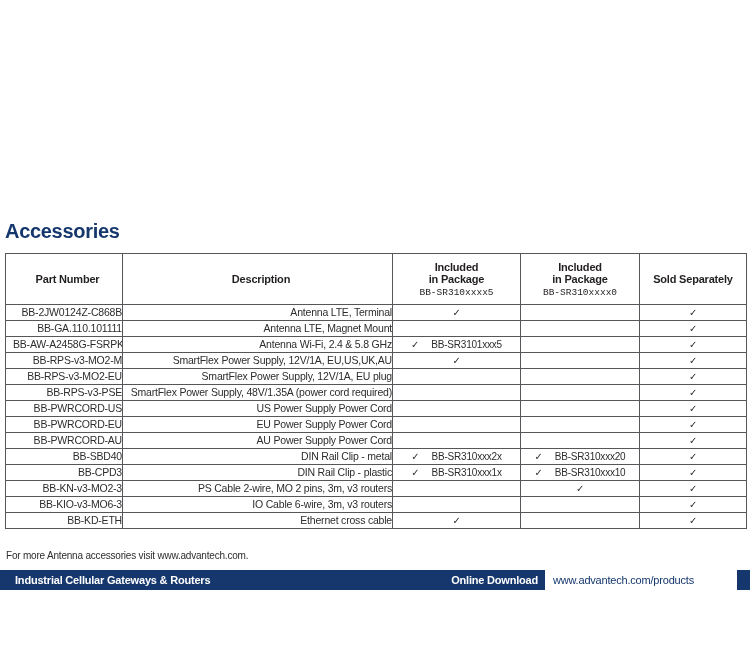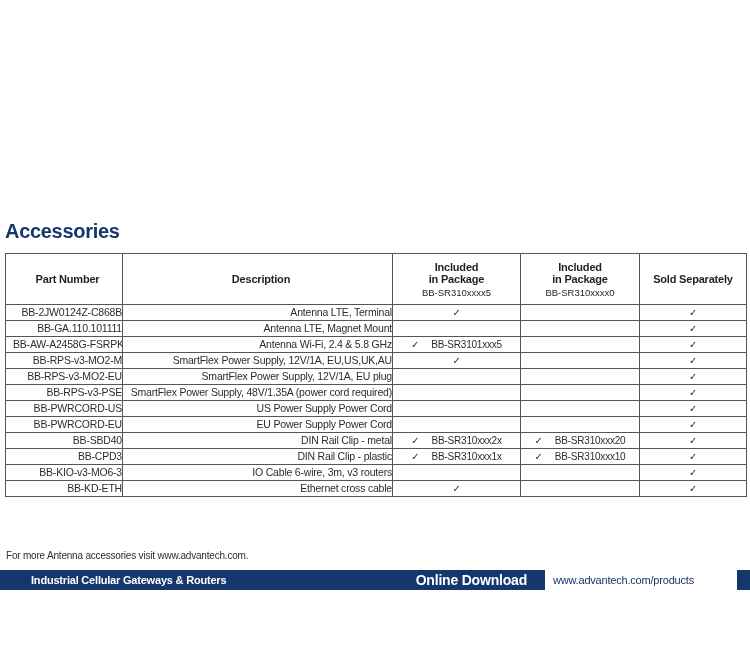--- a/index.html
+++ b/index.html
@@ -19,21 +19,21 @@
   }
   .acc-table th, .acc-table td {
     border:1px solid #55565a;
     overflow:hidden; white-space:nowrap;
   }
   .acc-table thead th {
     height:51px; font-size:11px; font-weight:bold; color:#231f20;
     vertical-align:middle; text-align:center; letter-spacing:-0.2px;
   }
   .acc-table thead th.left { text-align:center; padding-left:7px; }
-  .inc-line3 { font-weight:normal; font-size:9.5px; margin-top:2px; letter-spacing:0; }
+  .inc-line3 { font-weight:normal; font-size:9.5px; margin-top:2px; letter-spacing:0;font-family:Liberation Mono, monospace; }
   .acc-table tbody td {
     height:16px; font-size:10.5px; line-height:15px; letter-spacing:-0.2px;
     text-align:center; padding:0;
   }
   .acc-table tbody td.left { text-align:right; padding-left:7px; }
   .cellwrap { display:flex; align-items:center; justify-content:center; gap:12px; }
   .check { font-size:10px; color:#2d2d2d; }
   .note  { font-size:10px; color:#2d2d2d; }
 
   .footer-note {
@@ -41,26 +41,26 @@
     font-size:10px; color:#2d2d2d; letter-spacing:-0.2px;
   }
 
   .bottom-bar {
     position:absolute; left:0; top:570px; width:750px; height:20px;
     background:var(--navy,#15376d);
     display:flex; align-items:center;
   }
   .bar-title {
     color:#ffffff; font-weight:bold; font-size:11px;
-    padding-left:31px; letter-spacing:-0.2px;
+    padding-left:15px; letter-spacing:-0.2px;
   }
   .bar-right { margin-left:auto; display:flex; align-items:center; }
   .bar-download-label {
-    color:#ffffff; font-weight:bold; font-size:14px;
-    margin-right:18px; letter-spacing:-0.2px;
+    color:#ffffff; font-weight:bold; font-size:11px;
+    margin-right:7px; letter-spacing:-0.2px;
   }
   .url-box {
     width:192px; height:32px; background:#ffffff; margin-right:13px;
     display:flex; align-items:center; padding-left:8px;
     color:var(--navy,#15376d); font-size:11px; letter-spacing:-0.2px;
   }
 </style>
 </head>
 <body>
 
@@ -155,20 +155,27 @@
         <td><span class="check">✓</span></td>
       </tr>
       <tr>
         <td class="left">BB-PWRCORD-EU</td>
         <td class="left">EU Power Supply Power Cord</td>
         <td></td>
         <td></td>
         <td><span class="check">✓</span></td>
       </tr>
       <tr>
+        <td class="left">BB-PWRCORD-AU</td>
+        <td class="left">AU Power Supply Power Cord</td>
+        <td></td>
+        <td></td>
+        <td><span class="check">✓</span></td>
+      </tr>
+      <tr>
         <td class="left">BB-SBD40</td>
         <td class="left">DIN Rail Clip - metal</td>
         <td>
           <span class="cellwrap">
             <span class="check">✓</span>
             <span class="note">BB-SR310xxx2x</span>
           </span>
         </td>
         <td>
           <span class="cellwrap">
@@ -184,20 +191,31 @@
         <td>
           <span class="cellwrap">
             <span class="check">✓</span>
             <span class="note">BB-SR310xxx1x</span>
           </span>
         </td>
         <td>
           <span class="cellwrap">
             <span class="check">✓</span>
             <span class="note">BB-SR310xxx10</span>
+          </span>
+        </td>
+        <td><span class="check">✓</span></td>
+      </tr>
+      <tr>
+        <td class="left">BB-KN-v3-MO2-3</td>
+        <td class="left">PS Cable 2-wire, MO 2 pins, 3m, v3 routers</td>
+        <td></td>
+        <td>
+          <span class="cellwrap">
+            <span class="check">✓</span>
           </span>
         </td>
         <td><span class="check">✓</span></td>
       </tr>
       <tr>
         <td class="left">BB-KIO-v3-MO6-3</td>
         <td class="left">IO Cable 6-wire, 3m, v3 routers</td>
         <td></td>
         <td></td>
         <td><span class="check">✓</span></td>

